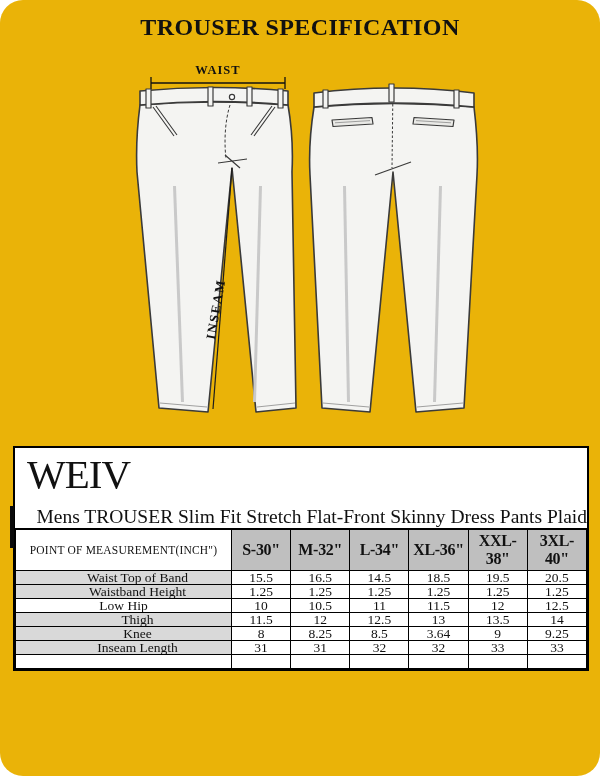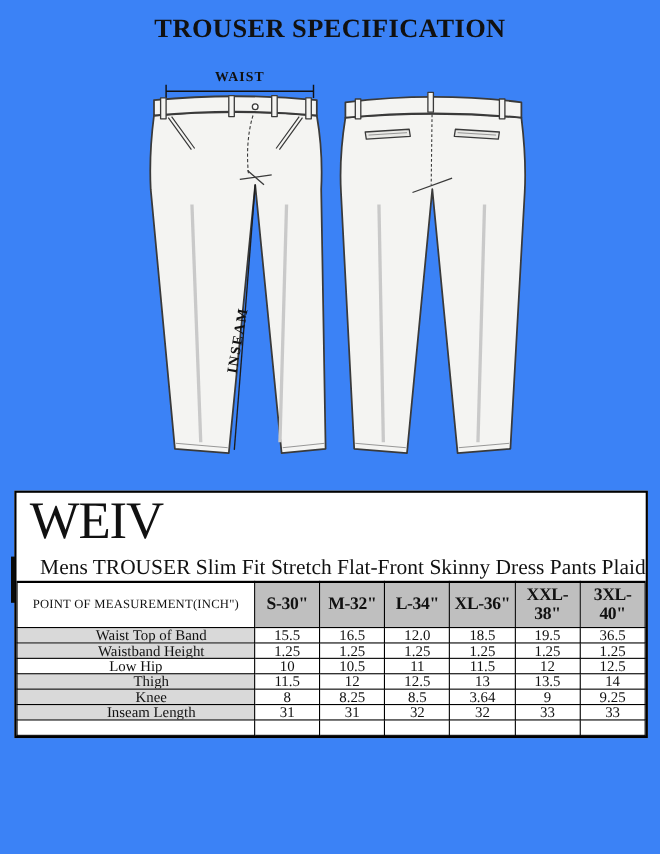--- a/index.html
+++ b/index.html
@@ -1,24 +1,24 @@
 <!DOCTYPE html>
 <html style="--size-hdr: #bfbfbf; --lbl-bg: #d9d9d9;"><head>
 <meta charset="utf-8">
 <style>
   html,body{margin:0;padding:0;background:#fff;}
-  .page{position:relative;width:600px;height:776px;background:#3b82f6;overflow:hidden;
-        font-family:"Liberation Serif","DejaVu Serif",serif;color:#111;}
+  .page{position:relative;width:600px;height:776px;background:#eab308;overflow:hidden;
+        font-family:"Liberation Serif","DejaVu Serif",serif;color:#111;border-radius:23px;}
   .page-title{position:absolute;top:14px;left:0;width:600px;margin:0;text-align:center;
         font-size:24px;font-weight:bold;letter-spacing:.4px;}
   .drawing{position:absolute;top:56px;left:4px;width:596px;height:366px;}
   
   .spec-box{position:absolute;left:13px;top:446px;width:572px;border:2px solid #000;background:#fff;}
   .brand{padding:6px 0 0 12px;height:52px;}
-  .brand-name{font-size:48px;line-height:40px;letter-spacing:-1px;}
+  .brand-name{font-size:41px;line-height:40px;letter-spacing:-1px;}
   .brand-sub{font-size:7.5px;margin-left:30px;margin-top:-2px;letter-spacing:.4px;color:#222;}
   .product-title{text-align:right;font-size:19.5px;line-height:21px;height:22px;white-space:nowrap;}
   table.spec{width:100%;border-collapse:collapse;table-layout:fixed;border-top:2px solid #000;}
   table.spec th,table.spec td{border:1.5px solid #000;padding:0;text-align:center;overflow:hidden;}
   table.spec th{height:40px;font-size:16px;font-weight:bold;background:var(--size-hdr,#bfbfbf);letter-spacing:-.3px;}
   table.spec th:first-child{width:215px;background:#fff;font-size:11.5px;font-weight:normal;letter-spacing:.2px;}
   table.spec td{height:12.5px;font-size:13.5px;line-height:13px;background:#fff;}
   td.lbl.shaded{background:var(--lbl-bg,#d9d9d9);padding-left:28px;}
   tr[data-name="empty-row"] td{height:11px;}
   .artifact{position:absolute;left:10px;top:506px;width:4px;height:42px;background:#0a0a0a;}
@@ -93,24 +93,24 @@
             <th data-name="size-column-header">XL-36"</th>
             <th data-name="size-column-header">XXL-38"</th>
             <th data-name="size-column-header">3XL-40"</th>
           </tr>
       </thead>
       <tbody data-name="spec-table-body">
           <tr data-name="measurement-row">
             <td class="lbl shaded" data-name="measurement-label">Waist Top of Band</td>
             <td data-name="measurement-value">15.5</td>
             <td data-name="measurement-value">16.5</td>
-            <td data-name="measurement-value">12.0</td>
+            <td data-name="measurement-value">14.5</td>
             <td data-name="measurement-value">18.5</td>
             <td data-name="measurement-value">19.5</td>
-            <td data-name="measurement-value">36.5</td>
+            <td data-name="measurement-value">20.5</td>
           </tr>
           <tr data-name="measurement-row">
             <td class="lbl shaded" data-name="measurement-label">Waistband Height</td>
             <td data-name="measurement-value">1.25</td>
             <td data-name="measurement-value">1.25</td>
             <td data-name="measurement-value">1.25</td>
             <td data-name="measurement-value">1.25</td>
             <td data-name="measurement-value">1.25</td>
             <td data-name="measurement-value">1.25</td>
           </tr>

